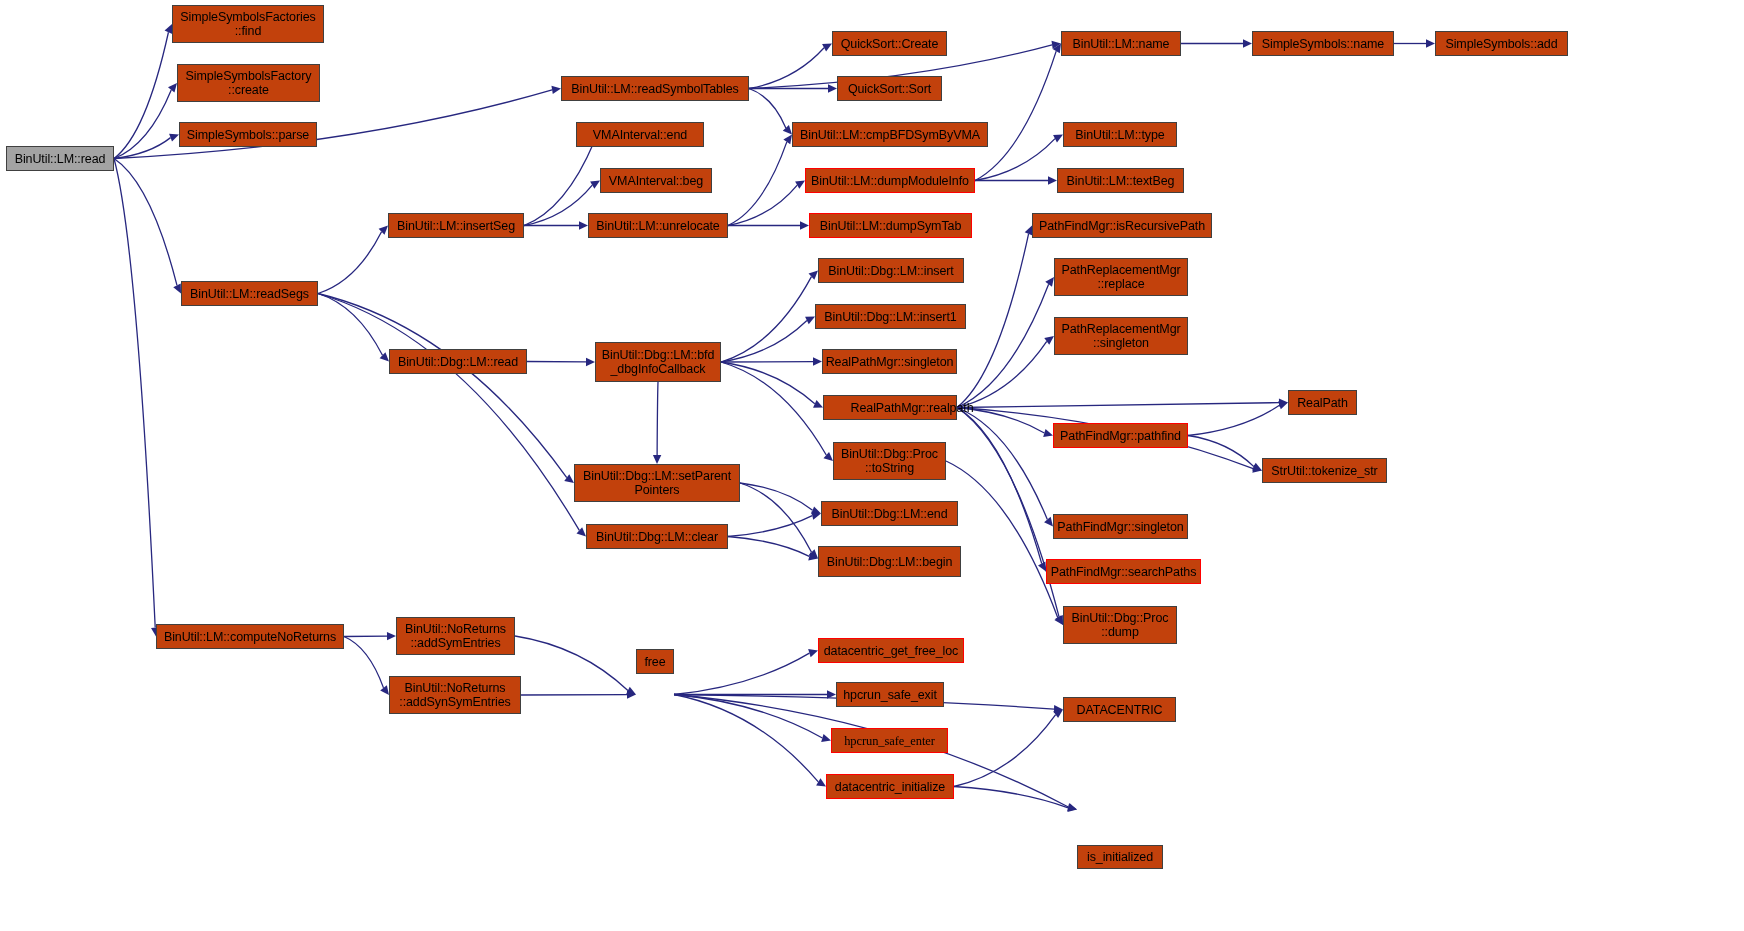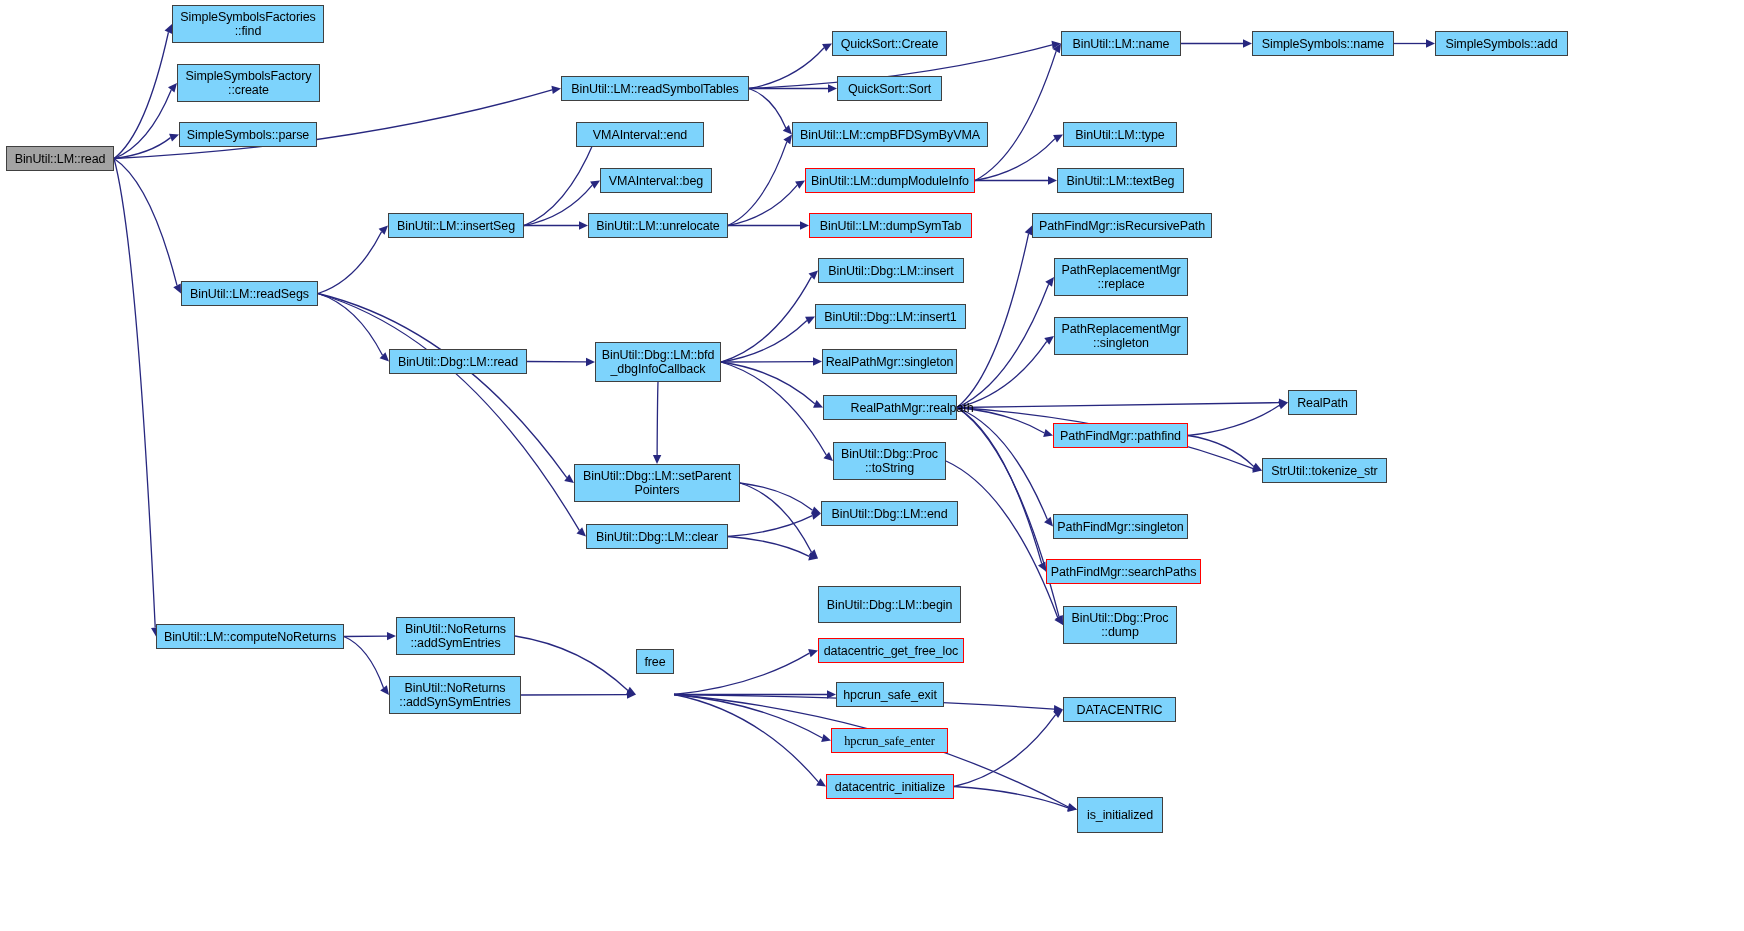--- a/index.html
+++ b/index.html
@@ -15,21 +15,21 @@
   svg.edges {
     position: absolute; left: 0; top: 0;
     width: 1744px; height: 931px;
     pointer-events: none;
   }
   .node {
     position: absolute;
     box-sizing: border-box;
     display: flex; align-items: center; justify-content: center;
     text-align: center;
-    background: #7dd3fc;
+    background: #c2410c;
     border: 1px solid #404040;
     color: #000000;
     font-size: 12.5px;
     line-height: 1.12;
     white-space: pre-line;
     letter-spacing: -0.1px;
     cursor: pointer;
   }
   .node.red { border-color: #ff0000; }
   .node.root {
@@ -201,30 +201,30 @@
       <div class="node" style="left: 1288px; top: 390px; width: 69px; height: 25px;">RealPath</div>
       <div class="node red" style="left: 1053px; top: 423px; width: 135px; height: 25px;">PathFindMgr::pathfind</div>
       <div class="node" style="left: 833px; top: 442px; width: 113px; height: 38px;">BinUtil::Dbg::Proc
 ::toString</div>
       <div class="node" style="left: 1262px; top: 458px; width: 125px; height: 25px;">StrUtil::tokenize_str</div>
       <div class="node" style="left: 574px; top: 464px; width: 166px; height: 38px;">BinUtil::Dbg::LM::setParent
 Pointers</div>
       <div class="node" style="left: 821px; top: 501px; width: 137px; height: 25px;">BinUtil::Dbg::LM::end</div>
       <div class="node" style="left: 1053px; top: 514px; width: 135px; height: 25px;">PathFindMgr::singleton</div>
       <div class="node" style="left: 586px; top: 524px; width: 142px; height: 25px;">BinUtil::Dbg::LM::clear</div>
-      <div class="node" style="left: 818px; top: 546px; width: 143px; height: 37px; margin-top: 40px;">BinUtil::Dbg::LM::begin</div>
+      <div class="node" style="left: 818px; top: 546px; width: 143px; height: 31px;">BinUtil::Dbg::LM::begin</div>
       <div class="node red" style="left: 1046px; top: 559px; width: 155px; height: 25px;">PathFindMgr::searchPaths</div>
       <div class="node" style="left: 1063px; top: 606px; width: 114px; height: 38px;">BinUtil::Dbg::Proc
 ::dump</div>
       <div class="node" style="left: 156px; top: 624px; width: 188px; height: 25px;">BinUtil::LM::computeNoReturns</div>
       <div class="node" style="left: 396px; top: 617px; width: 119px; height: 38px;">BinUtil::NoReturns
 ::addSymEntries</div>
       <div class="node red" style="left: 818px; top: 638px; width: 146px; height: 25px;">datacentric_get_free_loc</div>
       <div class="node" style="left: 836px; top: 682px; width: 108px; height: 25px;">hpcrun_safe_exit</div>
       <div class="node" style="left: 636px; top: 649px; width: 38px; height: 25px;">free</div>
       <div class="node" style="left: 389px; top: 676px; width: 132px; height: 38px;">BinUtil::NoReturns
 ::addSynSymEntries</div>
       <div class="node" style="left: 1063px; top: 697px; width: 113px; height: 25px;">DATACENTRIC</div>
       <div class="node red" style="left: 831px; top: 728px; width: 117px; height: 25px; font-family: Liberation Serif, serif;">hpcrun_safe_enter</div>
       <div class="node red" style="left: 826px; top: 774px; width: 128px; height: 25px;">datacentric_initialize</div>
-      <div class="node" style="left: 1077px; top: 797px; width: 86px; height: 36px;">is_initialized</div>
+      <div class="node" style="left: 1077px; top: 845px; width: 86px; height: 24px;">is_initialized</div>
     </div>
 </div>
 
 </body></html>

